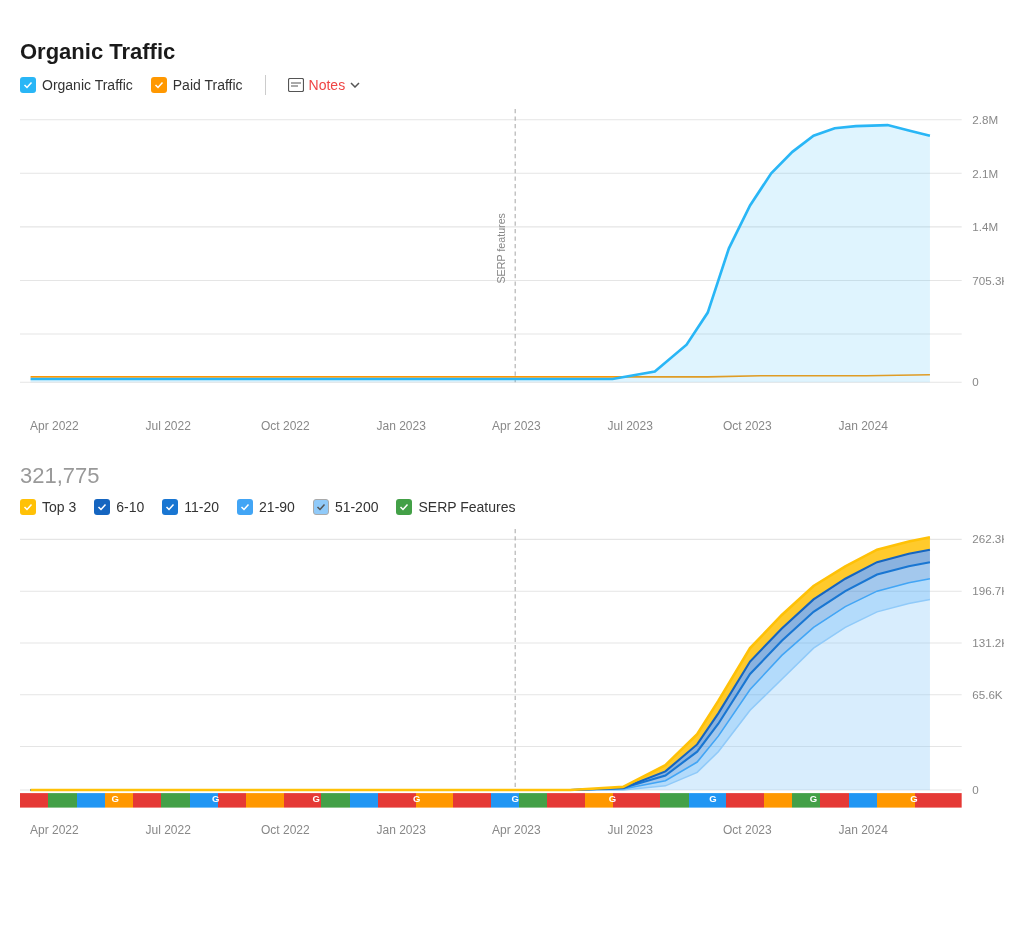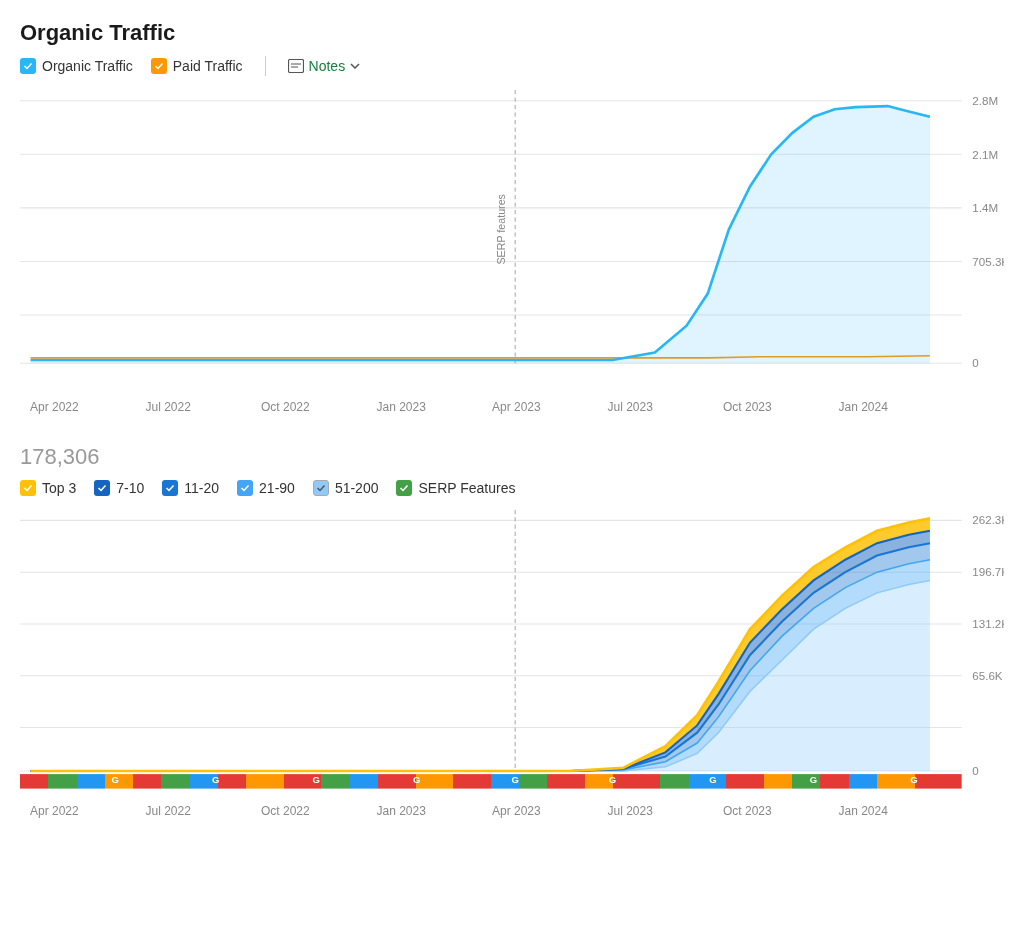--- a/index.html
+++ b/index.html
@@ -6,20 +6,21 @@
     body {
       background: #fff;
       font-family: -apple-system, BlinkMacSystemFont, 'Segoe UI', Arial, sans-serif;
       color: #333;
       padding: 20px;
       width: 1024px;
     }
 
     .section {
       margin-bottom: 30px;
+      margin-top: 19px;
     }
 
     .section-header {
       display: flex;
       align-items: baseline;
       gap: 10px;
       margin-bottom: 10px;
     }
 
     .section-title {
@@ -69,21 +70,21 @@
       height: 20px;
       background: #ccc;
       margin: 0 4px;
     }
 
     .notes-btn {
       display: flex;
       align-items: center;
       gap: 5px;
       font-size: 14px;
-      color: #15803d;
+      color: #ef4444;
       background: none;
       border: none;
       cursor: pointer;
       padding: 0;
     }
 
     .chart-container {
       position: relative;
       width: 100%;
       height: 300px;
@@ -195,39 +196,39 @@
       <span>Apr 2023</span>
       <span>Jul 2023</span>
       <span>Oct 2023</span>
       <span>Jan 2024</span>
     </div>
   </div>
 </div>
 
 <div class="section" style="margin-top:20px;">
   <div class="section-header">
-    <span class="section-value">178,306</span>
+    <span class="section-value">321,775</span>
   </div>
 
   <div class="legend">
     <div class="legend-item">
       <div class="legend-checkbox" style="background:#ffc107;">
         <svg viewBox="0 0 10 10">
             <polyline points="1.5,5 4,7.5 8.5,2.5" stroke="white" stroke-width="1.5" fill="none"></polyline>
           </svg>
       </div>
       <span>Top 3</span>
     </div>
     <div class="legend-item">
       <div class="legend-checkbox" style="background:#1565c0;">
         <svg viewBox="0 0 10 10">
             <polyline points="1.5,5 4,7.5 8.5,2.5" stroke="white" stroke-width="1.5" fill="none"></polyline>
           </svg>
       </div>
-      <span>7-10</span>
+      <span>6-10</span>
     </div>
     <div class="legend-item">
       <div class="legend-checkbox" style="background:#1976d2;">
         <svg viewBox="0 0 10 10">
             <polyline points="1.5,5 4,7.5 8.5,2.5" stroke="white" stroke-width="1.5" fill="none"></polyline>
           </svg>
       </div>
       <span>11-20</span>
     </div>
     <div class="legend-item">

